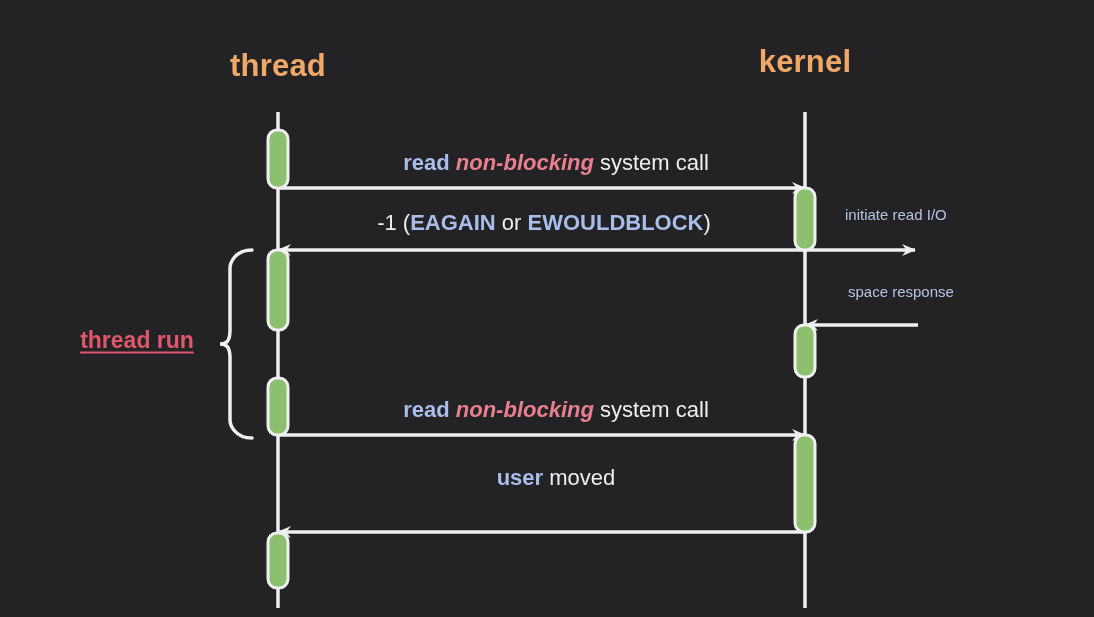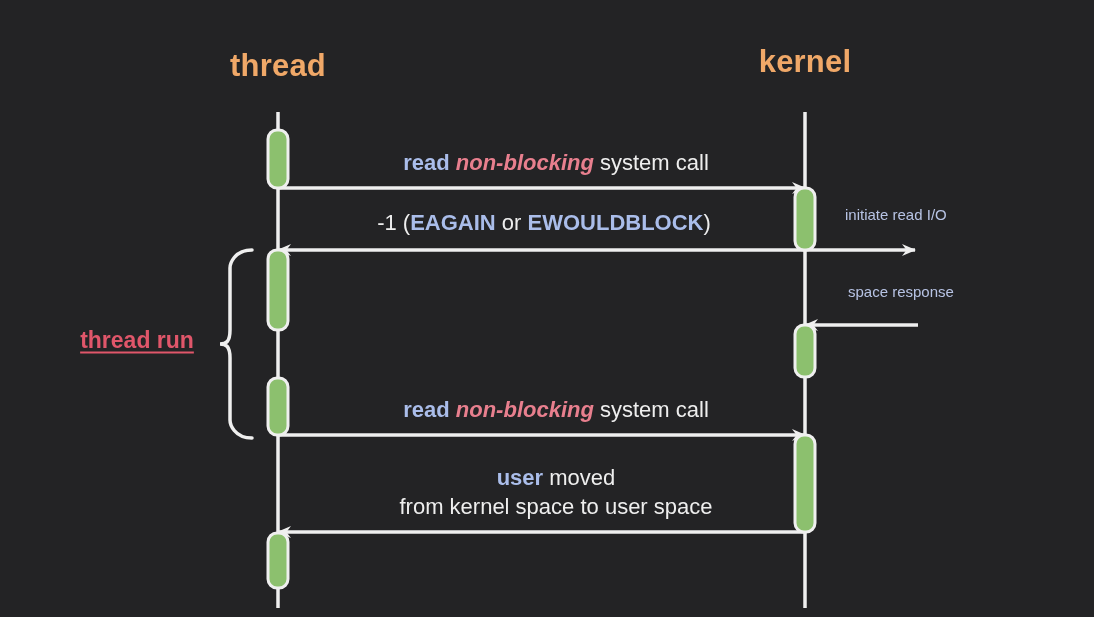--- a/index.html
+++ b/index.html
@@ -100,19 +100,19 @@
         <path d="M 252 250 C 234 250, 230 264, 230 268 L 230 330 C 230 342, 226 344, 220 344 C 226 344, 230 346, 230 358 L 230 420 C 230 424, 234 438, 252 438" fill="none" stroke="#efefef" stroke-width="3.5" stroke-linecap="round"></path>
       </g>
   </svg>
 
   <div id="overlay-text">
       <div class="lifeline-title" style="left: 278px; top: 48px; color: rgb(240, 168, 104);">thread</div>
       <div class="lifeline-title" style="left: 805px; top: 44px; color: rgb(240, 168, 104);">kernel</div>
       <div class="msg-label centered" style="left: 556px; top: 148px;"><span class="kw-blue">read </span><span class="kw-pink">non-blocking </span><span class="plain">system call</span></div>
       <div class="msg-label centered" style="left: 544px; top: 208px;"><span class="plain">-1 (</span><span class="kw-blue">EAGAIN</span><span class="plain"> or </span><span class="kw-blue">EWOULDBLOCK</span><span class="plain">)</span></div>
       <div class="msg-label centered" style="left: 556px; top: 395px;"><span class="kw-blue">read </span><span class="kw-pink">non-blocking </span><span class="plain">system call</span></div>
-      <div class="msg-label centered" style="left: 556px; top: 463px;"><span class="kw-blue">user </span><span class="plain">moved</span><br><span class="plain">from kernel space to user space</span></div>
+      <div class="msg-label centered" style="left: 556px; top: 463px;"><span class="kw-blue">user </span><span class="plain">moved</span><br></div>
       <div class="side-label" style="left: 845px; top: 206px; color: rgb(183, 195, 228);">initiate read I/O</div>
       <div class="side-label" style="left: 848px; top: 283px; color: rgb(183, 195, 228);">space response</div>
       <div class="brace-label" style="left: 137px; top: 340px; color: rgb(224, 86, 106);">thread run</div>
     </div>
 
 </div>
 
 </body></html>

